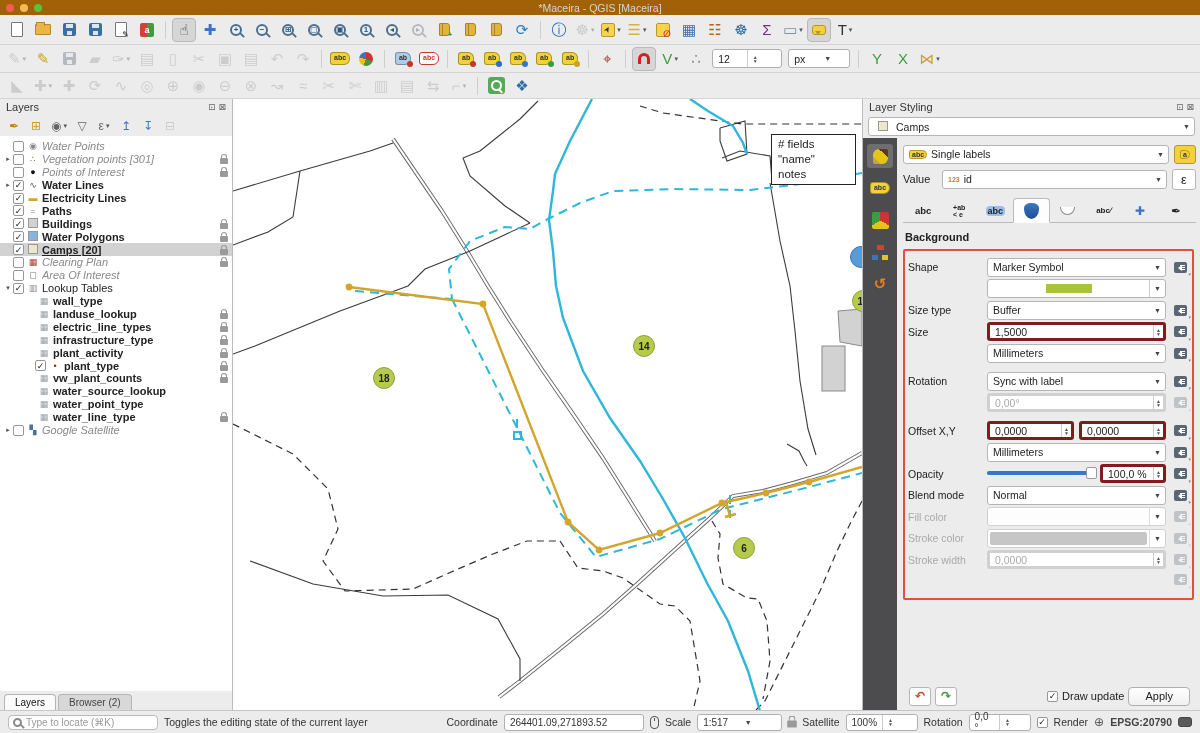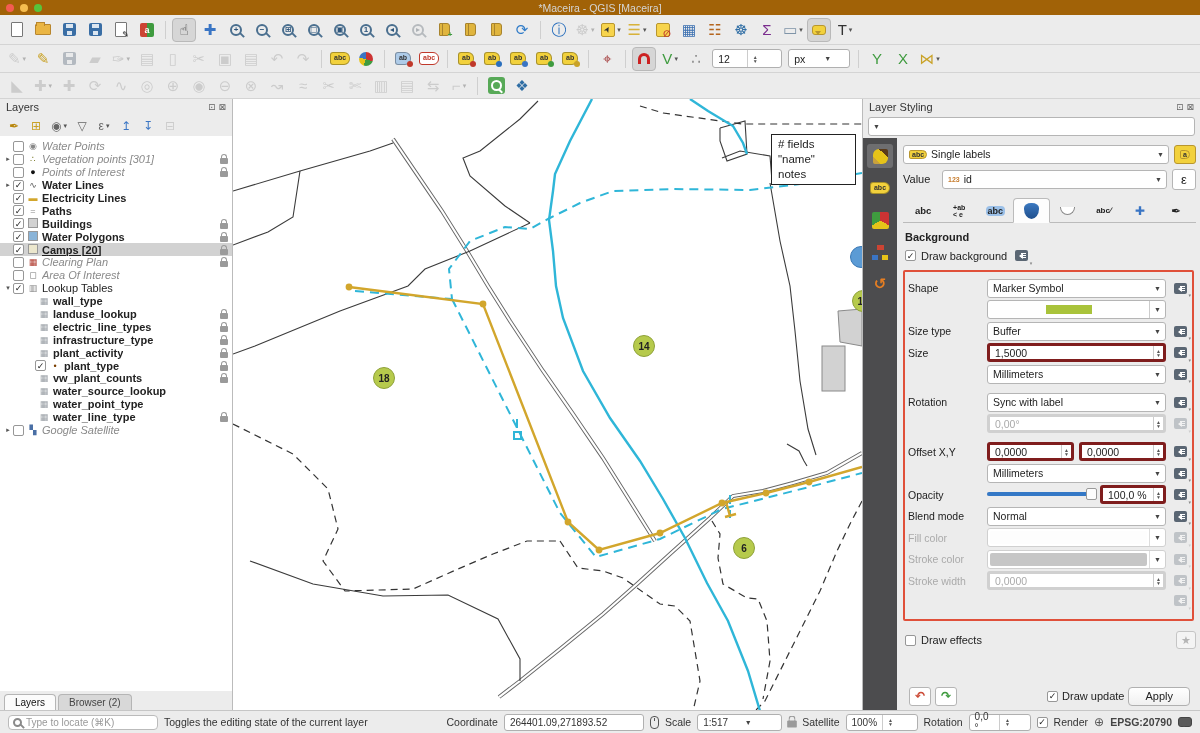--- a/index.html
+++ b/index.html
@@ -774,20 +774,24 @@
 
     <div id="styling-panel">
       <div class="phead">
         <span>Layer Styling</span>
         <span class="sp"></span>
         <span class="pbtn">⊡</span>
         <span class="pbtn">⊠</span>
       </div>
       <div id="scombo-row">
         <div class="fcombo">
+          <span class="txt">
+              <span class="tico"><span class="sw" style="background:#ece7cd;"></span></span>
+              <span>Camps</span>
+            </span>
           <span class="cmar">▼</span>
         </div>
       </div>
       <div id="sbody">
         <div id="sstrip">
           <div class="stile on">
               <span class="icbrush"></span>
             </div>
           <div class="stile">
               <span class="ictag" style="background:#f2d13c;">abc</span>
@@ -846,27 +850,20 @@
                 <span class="t-abc" style="font-size:8px;">abc∕</span>
               </div>
             <div class="stab">
                 <span style="color:#3a75c4;font-size:12px;">✚</span>
               </div>
             <div class="stab">
                 <span style="font-size:12px;">✒</span>
               </div>
           </div>
           <div style="margin:8px 0 2px 2px;font-weight:bold;font-size:11px;">Background</div>
-          <div class="frow" style="margin-left:2px;">
-            <span class="cb on"></span>
-            <span>Draw background</span>
-            <span class="ovr">
-                <span class="bx"></span>
-              </span>
-          </div>
 
           <div id="redbox">
             <div class="frow">
               <span class="flabel">Shape</span>
               <div class="fctl">
                   <div class="fcombo">
                     <span class="txt">Marker Symbol</span>
                     <span class="cmar">▼</span>
                   </div>
                 </div>
@@ -1059,26 +1056,20 @@
                   <span class="bx"></span>
                 </span>
             </div>
             <div class="frow" style="justify-content:flex-end;">
               <span class="ovr dis">
                   <span class="bx"></span>
                 </span>
             </div>
           </div>
 
-          <div class="frow" style="margin-top:8px;margin-left:2px;">
-            <span class="cb"></span>
-            <span>Draw effects</span>
-            <span class="sp" style="flex:1;"></span>
-            <span class="starbtn">★</span>
-          </div>
           <div style="flex:1;"></div>
           <div id="sfooter">
             <div class="sqbtn">
                 <span style="color:#cc4b37;">↶</span>
               </div>
             <div class="sqbtn">
                 <span style="color:#3f9b3f;">↷</span>
               </div>
             <span style="flex:1;"></span>
             <span class="cb on"></span>

